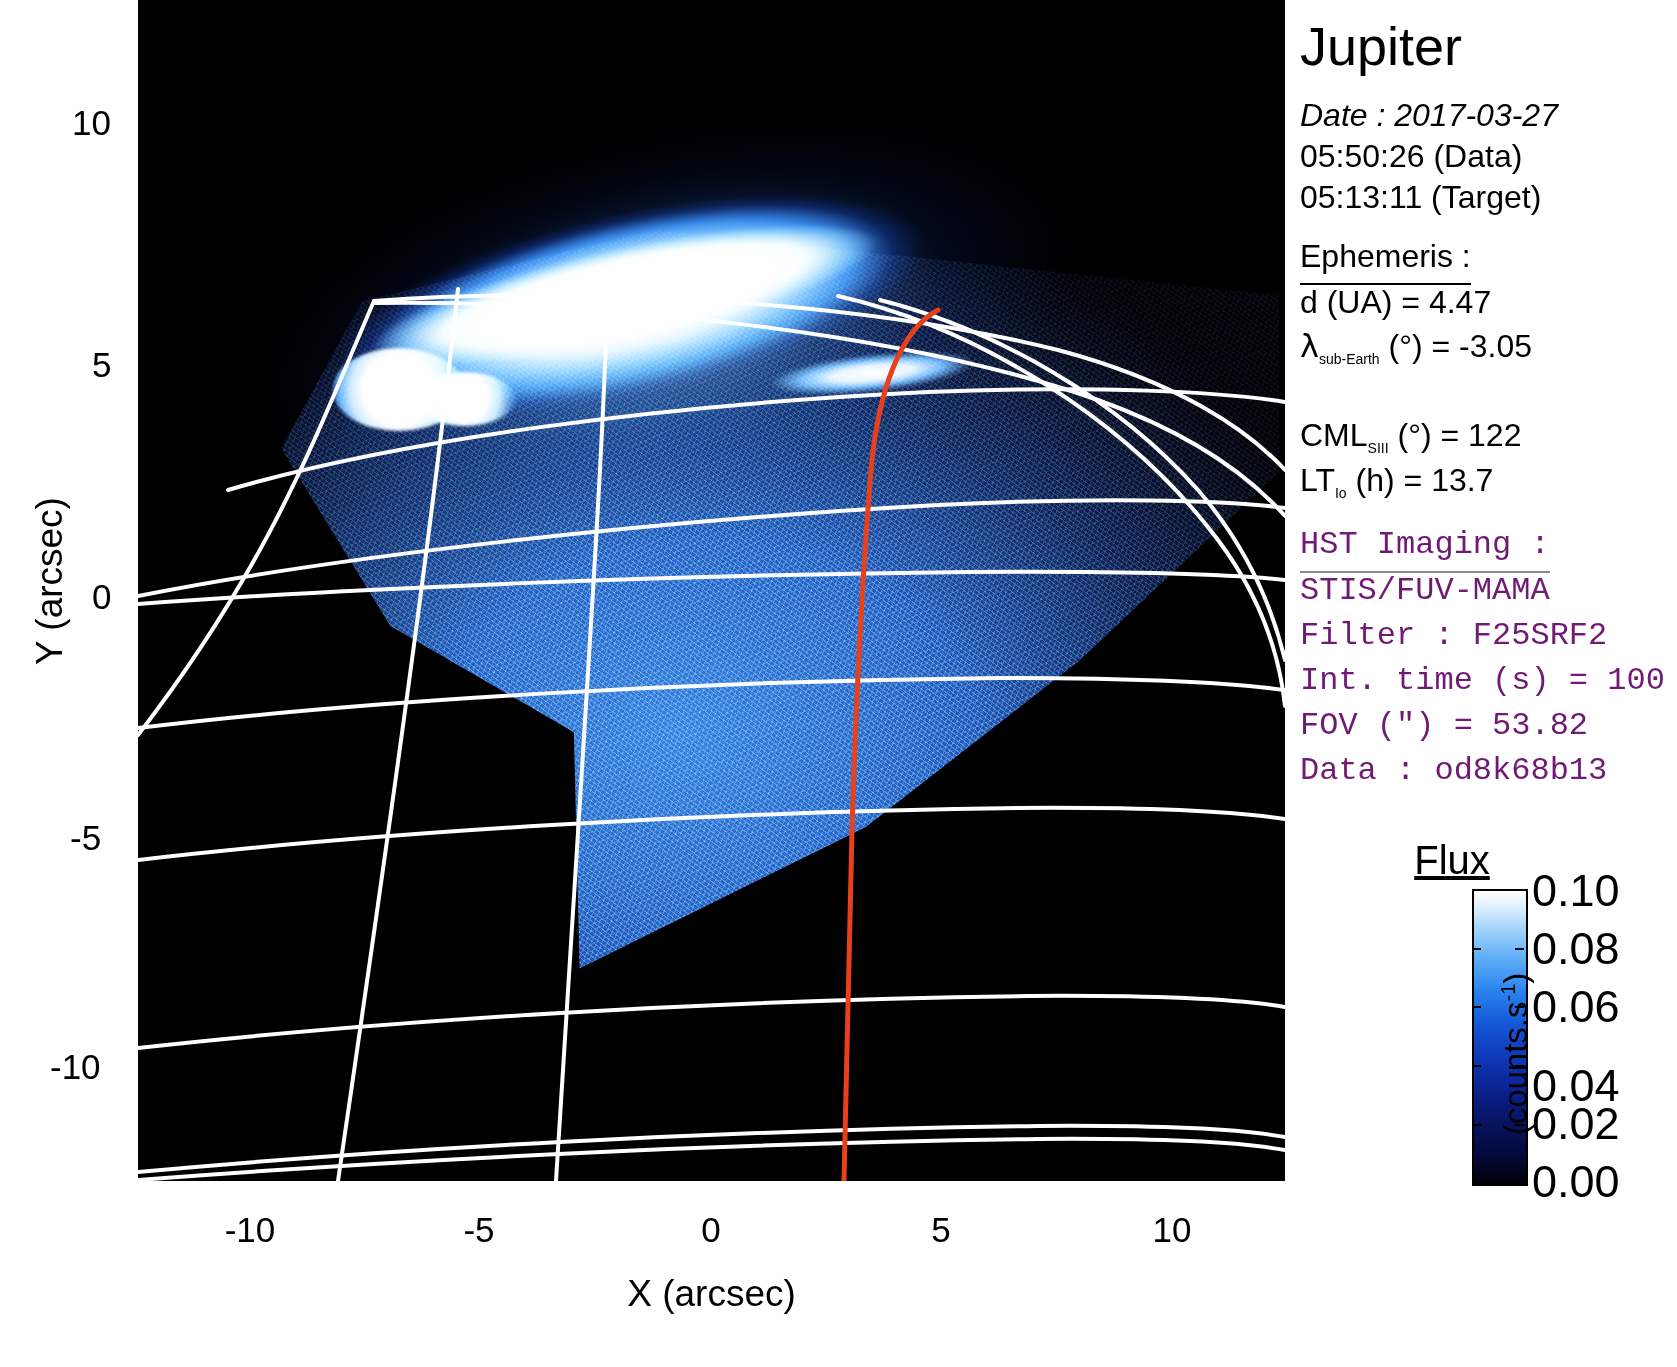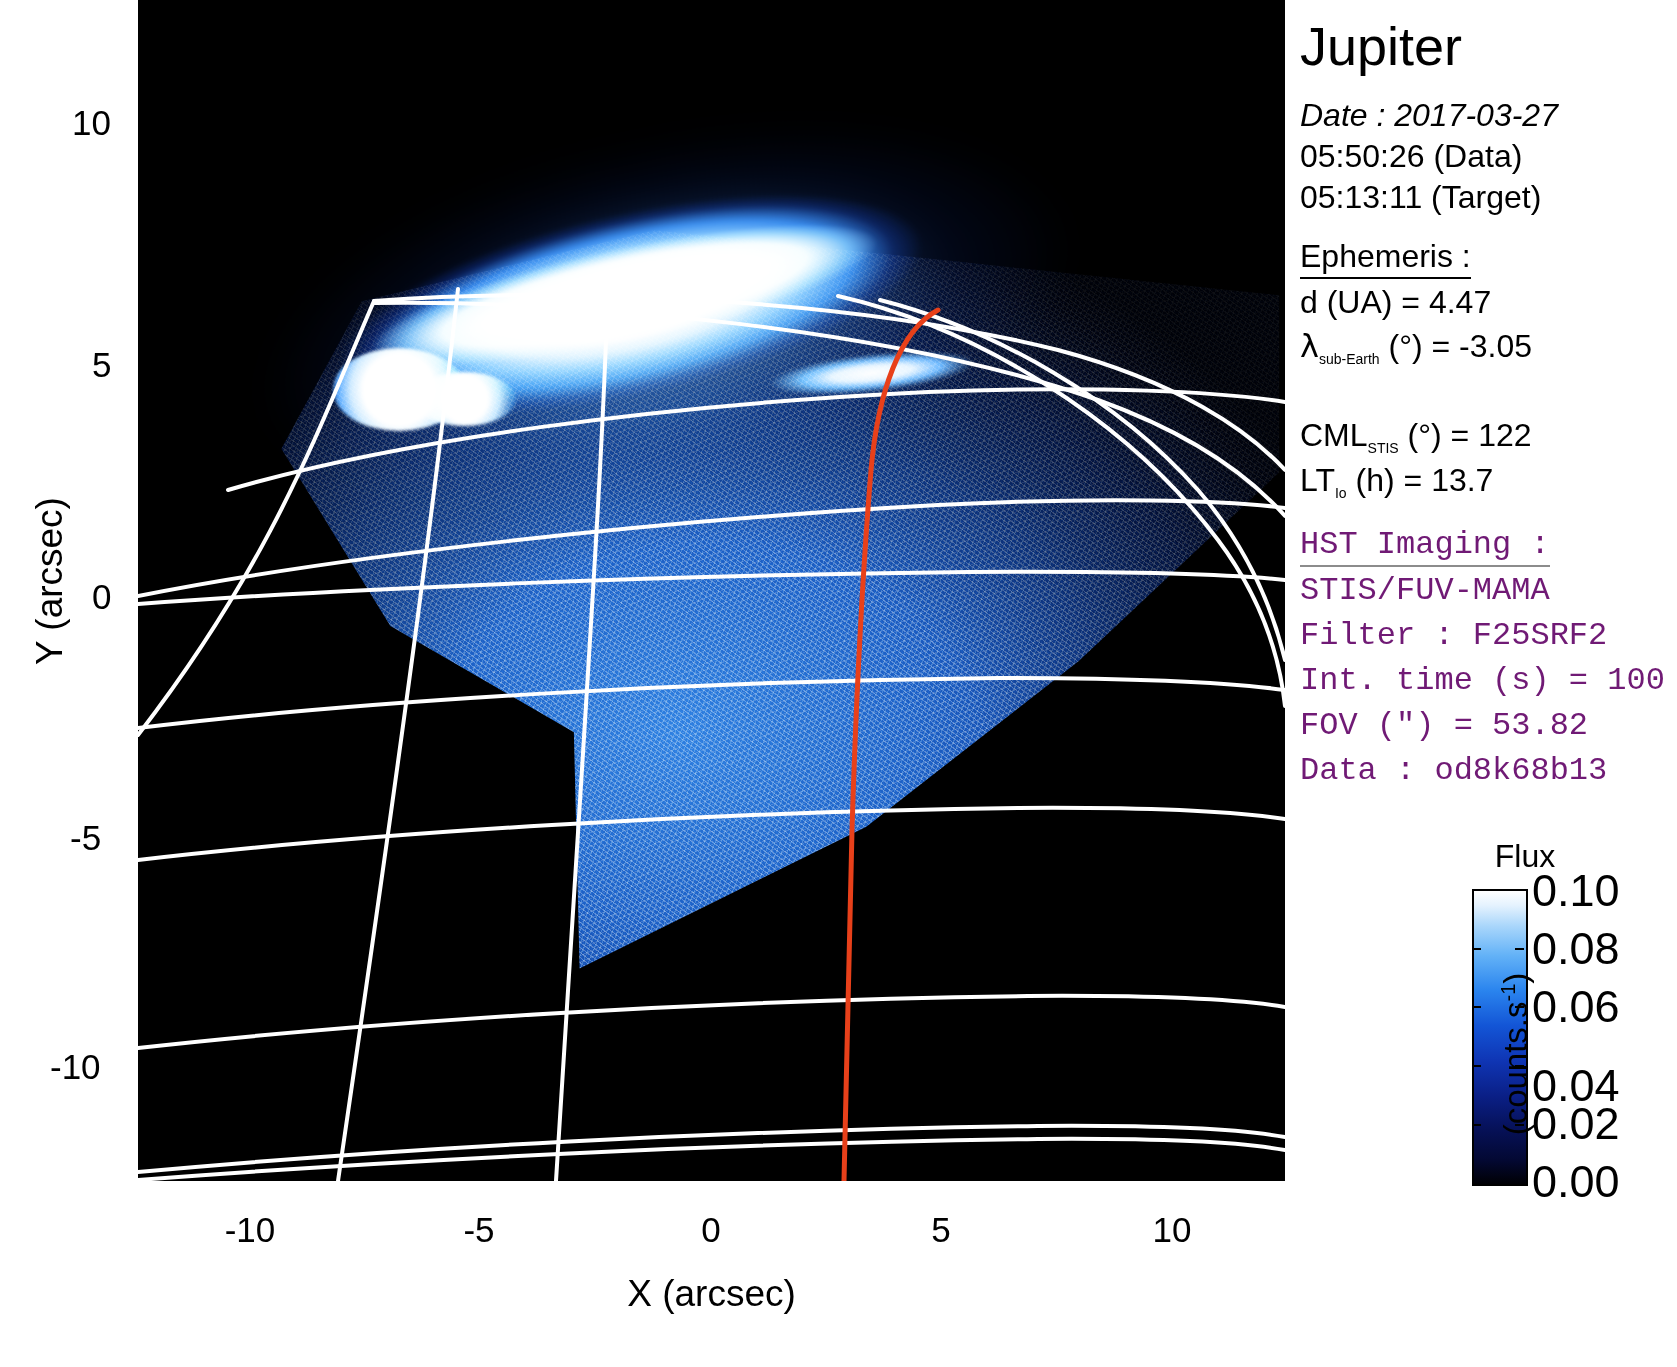--- a/index.html
+++ b/index.html
@@ -105,28 +105,28 @@
   }
 
   
   #info{
     position:absolute; left:1300px; top:0px; width:377px; height:1367px;
     background:#fff;
   }
   #target-title{ position:absolute; left:0px; top:15px; font-size:54px; letter-spacing:0px; }
   .info-line{ position:absolute; left:0px; font-size:32px; white-space:nowrap; }
   .info-line.muted{ color:#701a75;font-family:Liberation Mono, monospace; }
-  .hdr{ border-bottom:2px solid #000; display:inline-block; padding-bottom:2px; }
+  .hdr{ border-bottom:2px solid #000; display:inline-block; padding-bottom:8px; }
   .hdr.muted-rule{ border-bottom:2px solid #8c8c8c; }
   .sub{ font-size:14px; vertical-align:sub; }
   .sup{ font-size:20px; vertical-align:super; }
   .gk{ font-family:"DejaVu Sans", sans-serif; }
 
   
-  #cb-title{ position:absolute; left:1525px; top:838px; font-size:32px; transform:translateX(-50%); }
+  #cb-title{ position:absolute; left:1452px; top:838px; font-size:40px; transform:translateX(-50%);text-decoration:underline; }
   #colorbar{
     position:absolute; left:1472px; top:889px; width:52px; height:293px;
     background:linear-gradient(to top,
       #000004 0%, #030832 8%, #061055 18%, #0a1f86 30%, #0f35b4 42%,
       #1355d6 54%, #2a84ee 66%, #63b2f7 78%, #a9d6fb 88%, #e4f2fe 95%, #ffffff 100%);
     border:2px solid #000; box-sizing:content-box;
   }
   .cb-tick{ position:absolute; left:1532px; font-size:45px; transform:translateY(-50%); }
   .cb-minor{ position:absolute; width:9px; height:2px; background:#000; left:1472px; }
   .cb-minor.r{ left:1515px; }
@@ -217,21 +217,21 @@
     </div>
 
     <div class="info-line" style="top:327px;">
       <span class="gk">λ</span><span class="sub">sub-Earth</span>
       <span>(°)</span>
       <span>= -3.05</span>
     </div>
 
 
     <div class="info-line" style="top:417px;">
-      <span>CML</span><span class="sub">STIS</span>
+      <span>CML</span><span class="sub">SIII</span>
       <span>(°)</span>
       <span>= 122</span>
     </div>
 
     <div class="info-line" style="top:462px;">
       <span>LT</span><span class="sub">Io</span>
       <span>(h)</span>
       <span>= 13.7</span>
     </div>
 

